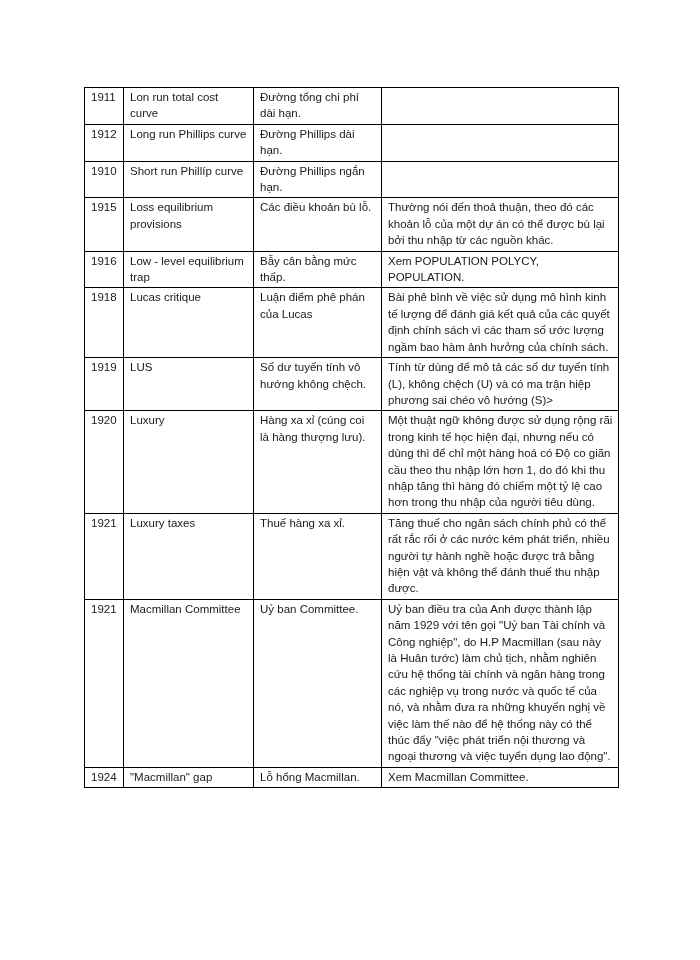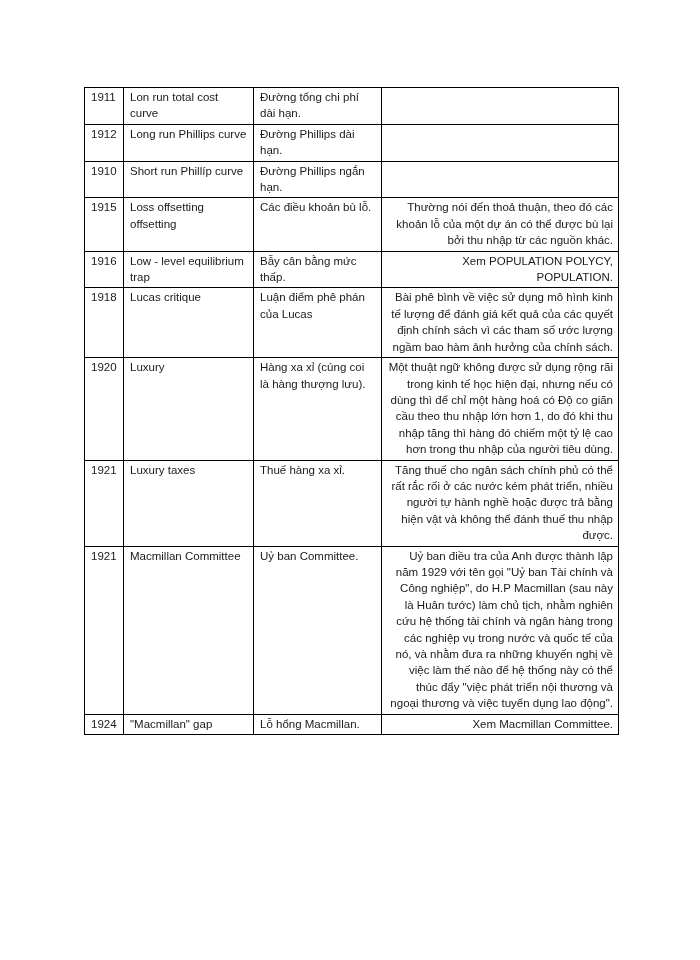--- a/index.html
+++ b/index.html
@@ -27,21 +27,21 @@
     border: 1px solid #000000;
     vertical-align: top;
     padding: 1px 5px 2px 6px;
     font-size: 11.5px;
     line-height: 16.4px;
     color: #1a1a1a;
     overflow-wrap: break-word;
     margin-top: 22px;
   }
   td.c-num  { padding-left: 7px; }
-  td.c-desc { padding-right: 4px; text-align: right; }
+  td.c-desc { padding-right: 4px; }
 </style>
 </head>
 <body>
 
 <div class="document-page">
   <table class="glossary">
     <colgroup>
       <col style="width:39px">
       <col style="width:130px">
       <col style="width:128px">
@@ -65,40 +65,46 @@
   <tr>
     <td class="c-num">1910</td>
     <td class="c-term">Short run Phillíp curve</td>
     <td class="c-trans">Đường Phillips ngắn hạn.</td>
     <td class="c-desc"></td>
   </tr>
 
 
   <tr>
     <td class="c-num">1915</td>
-    <td class="c-term">Loss offsetting offsetting</td>
+    <td class="c-term">Loss equilibrium provisions</td>
     <td class="c-trans">Các điều khoản bù lỗ.</td>
     <td class="c-desc">Thường nói đến thoả thuận, theo đó các khoản lỗ của một dự án có thể được bù lại bởi thu nhập từ các nguồn khác.</td>
   </tr>
 
   <tr>
     <td class="c-num">1916</td>
     <td class="c-term">Low - level equilibrium trap</td>
     <td class="c-trans">Bẫy cân bằng mức thấp.</td>
     <td class="c-desc">Xem POPULATION POLYCY, POPULATION.</td>
   </tr>
 
 
   <tr>
     <td class="c-num">1918</td>
     <td class="c-term">Lucas critique</td>
     <td class="c-trans">Luận điểm phê phán của Lucas</td>
     <td class="c-desc">Bài phê bình về việc sử dụng mô hình kinh tế lượng để đánh giá kết quả của các quyết định chính sách vì các tham số ước lượng ngầm bao hàm ảnh hưởng của chính sách.</td>
   </tr>
 
+  <tr>
+    <td class="c-num">1919</td>
+    <td class="c-term">LUS</td>
+    <td class="c-trans">Số dư tuyến tính vô hướng không chệch.</td>
+    <td class="c-desc">Tính từ dùng để mô tả các số dư tuyến tính (L), không chệch (U) và có ma trận hiệp phương sai chéo vô hướng (S)&gt;</td>
+  </tr>
 
   <tr>
     <td class="c-num">1920</td>
     <td class="c-term">Luxury</td>
     <td class="c-trans">Hàng xa xỉ (cúng coi là hàng thượng lưu).</td>
     <td class="c-desc">Một thuật ngữ không được sử dụng rộng rãi trong kinh tế học hiện đại, nhưng nếu có dùng thì để chỉ một hàng hoá có Độ co giãn cầu theo thu nhập lớn hơn 1, do đó khi thu nhập tăng thì hàng đó chiếm một tỷ lệ cao hơn trong thu nhập của người tiêu dùng.</td>
   </tr>
 
   <tr>
     <td class="c-num">1921</td>

